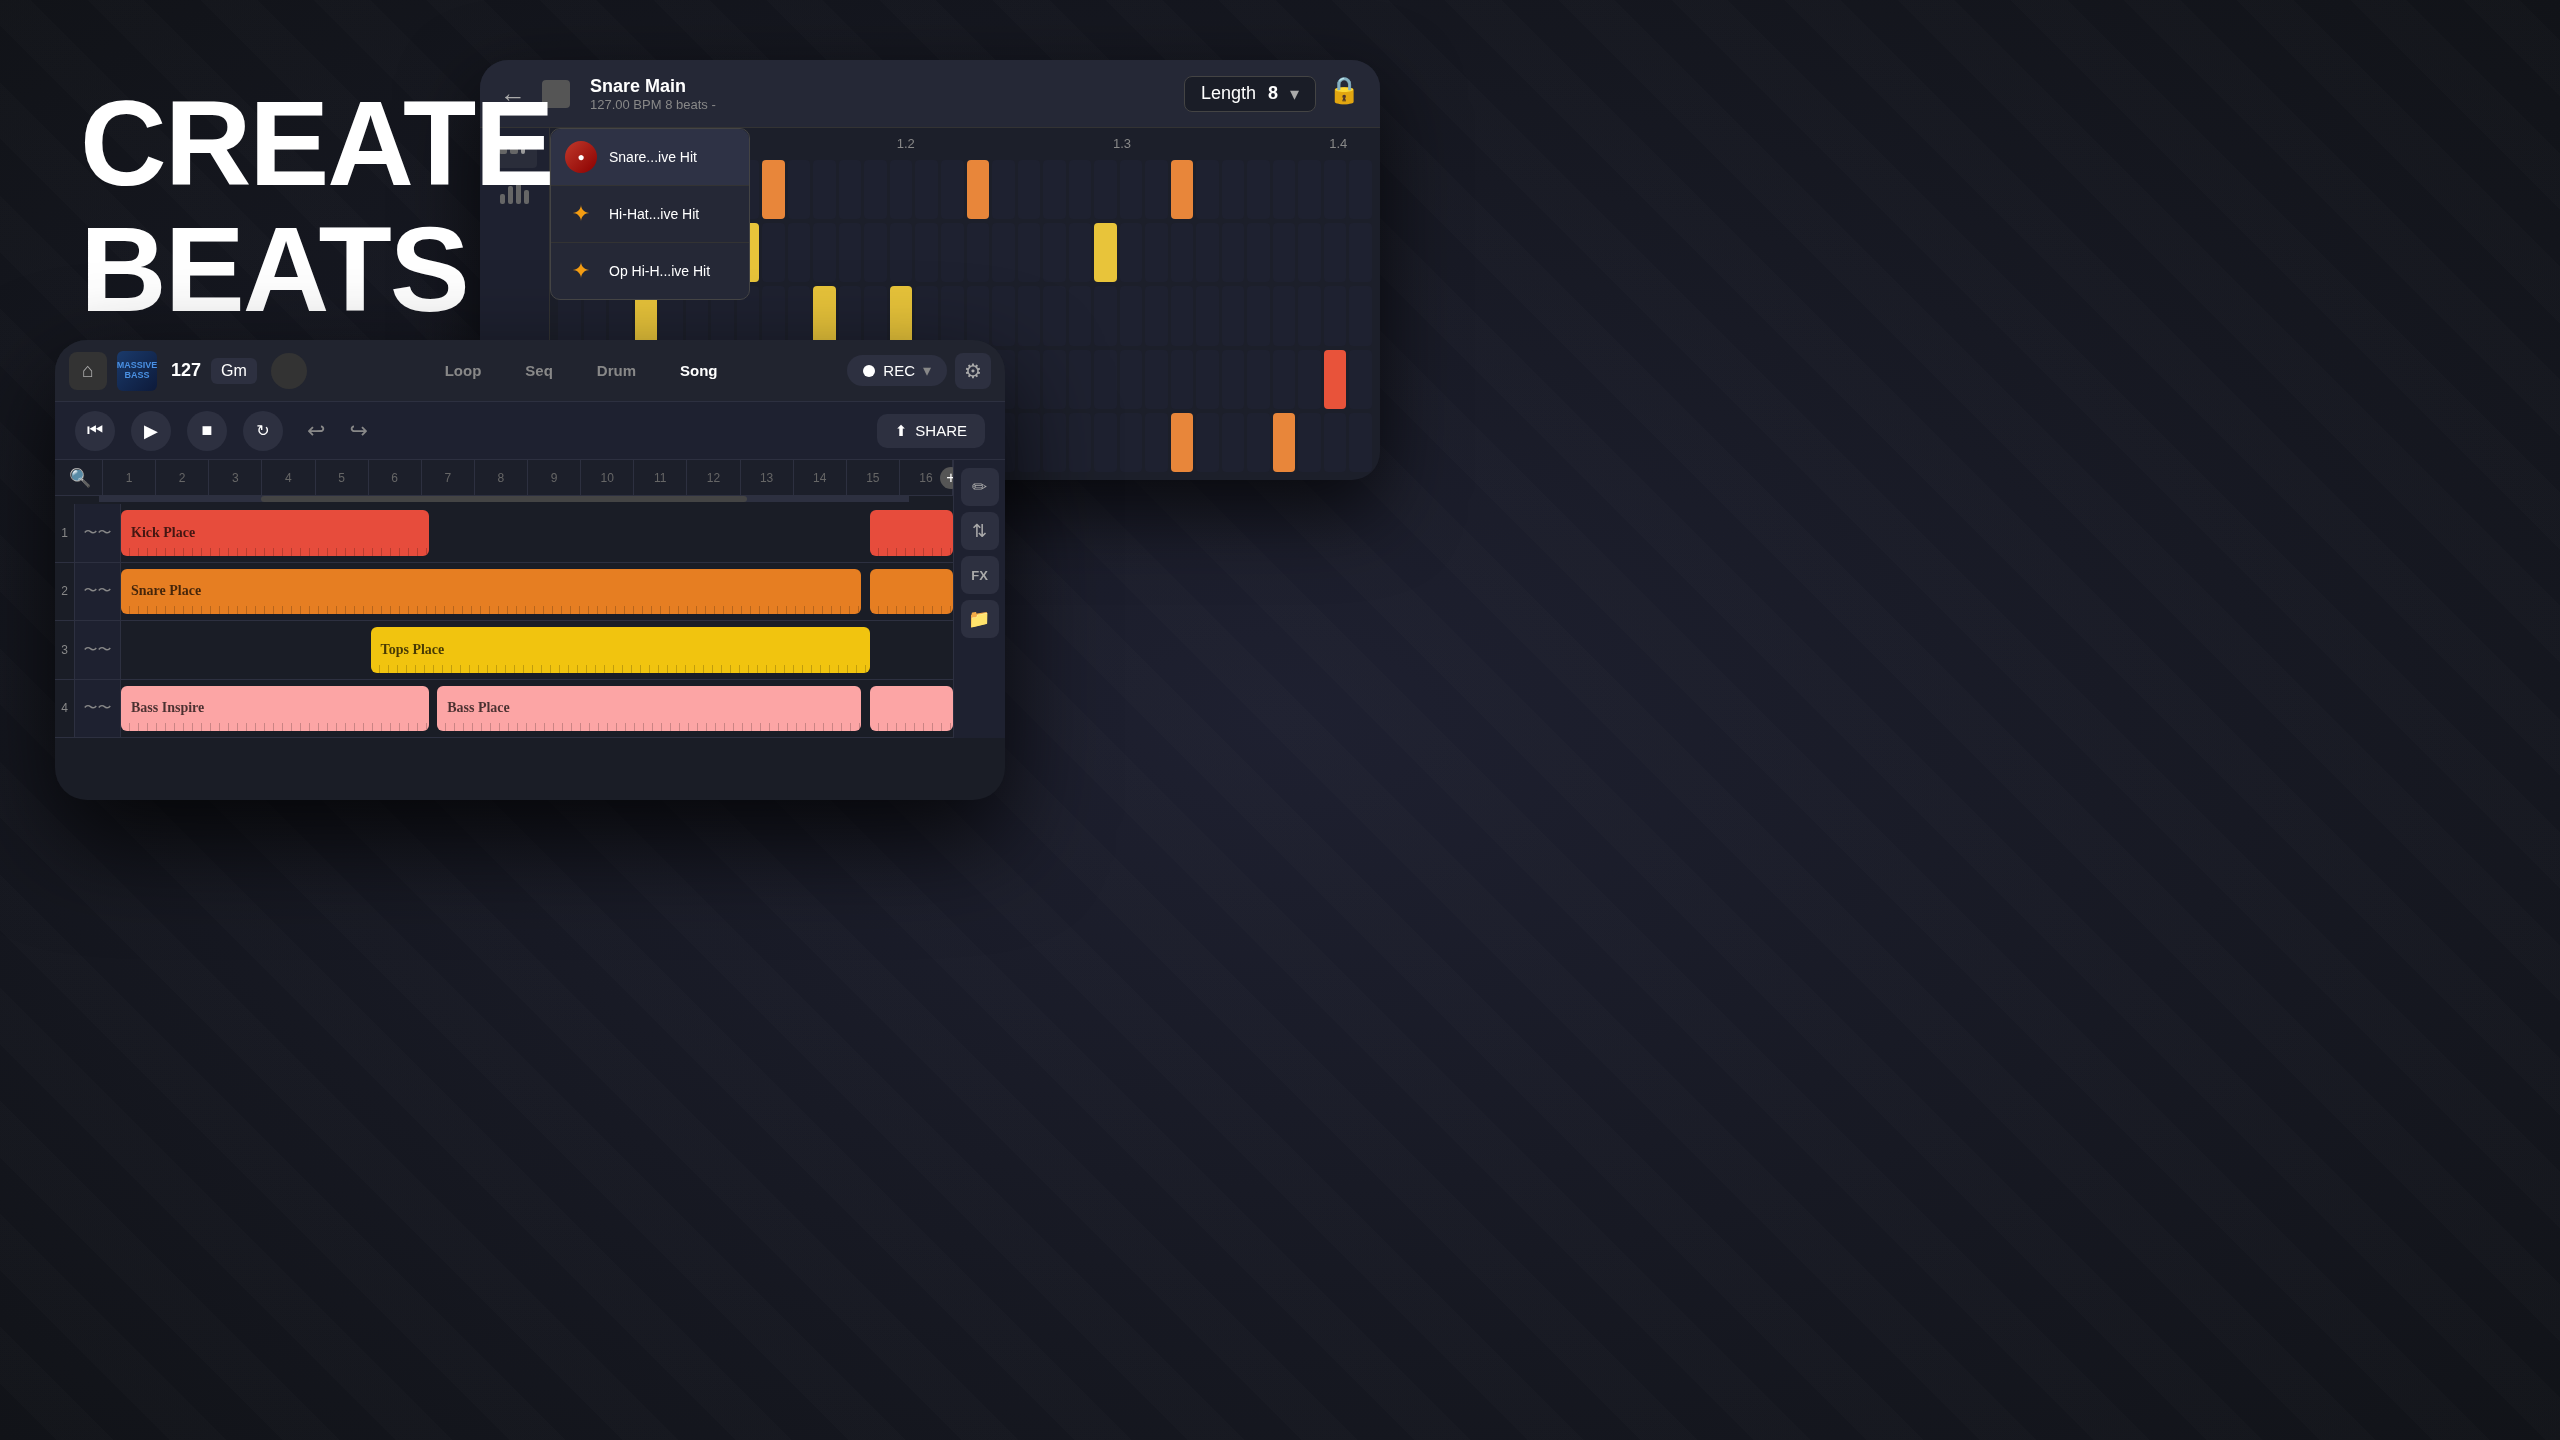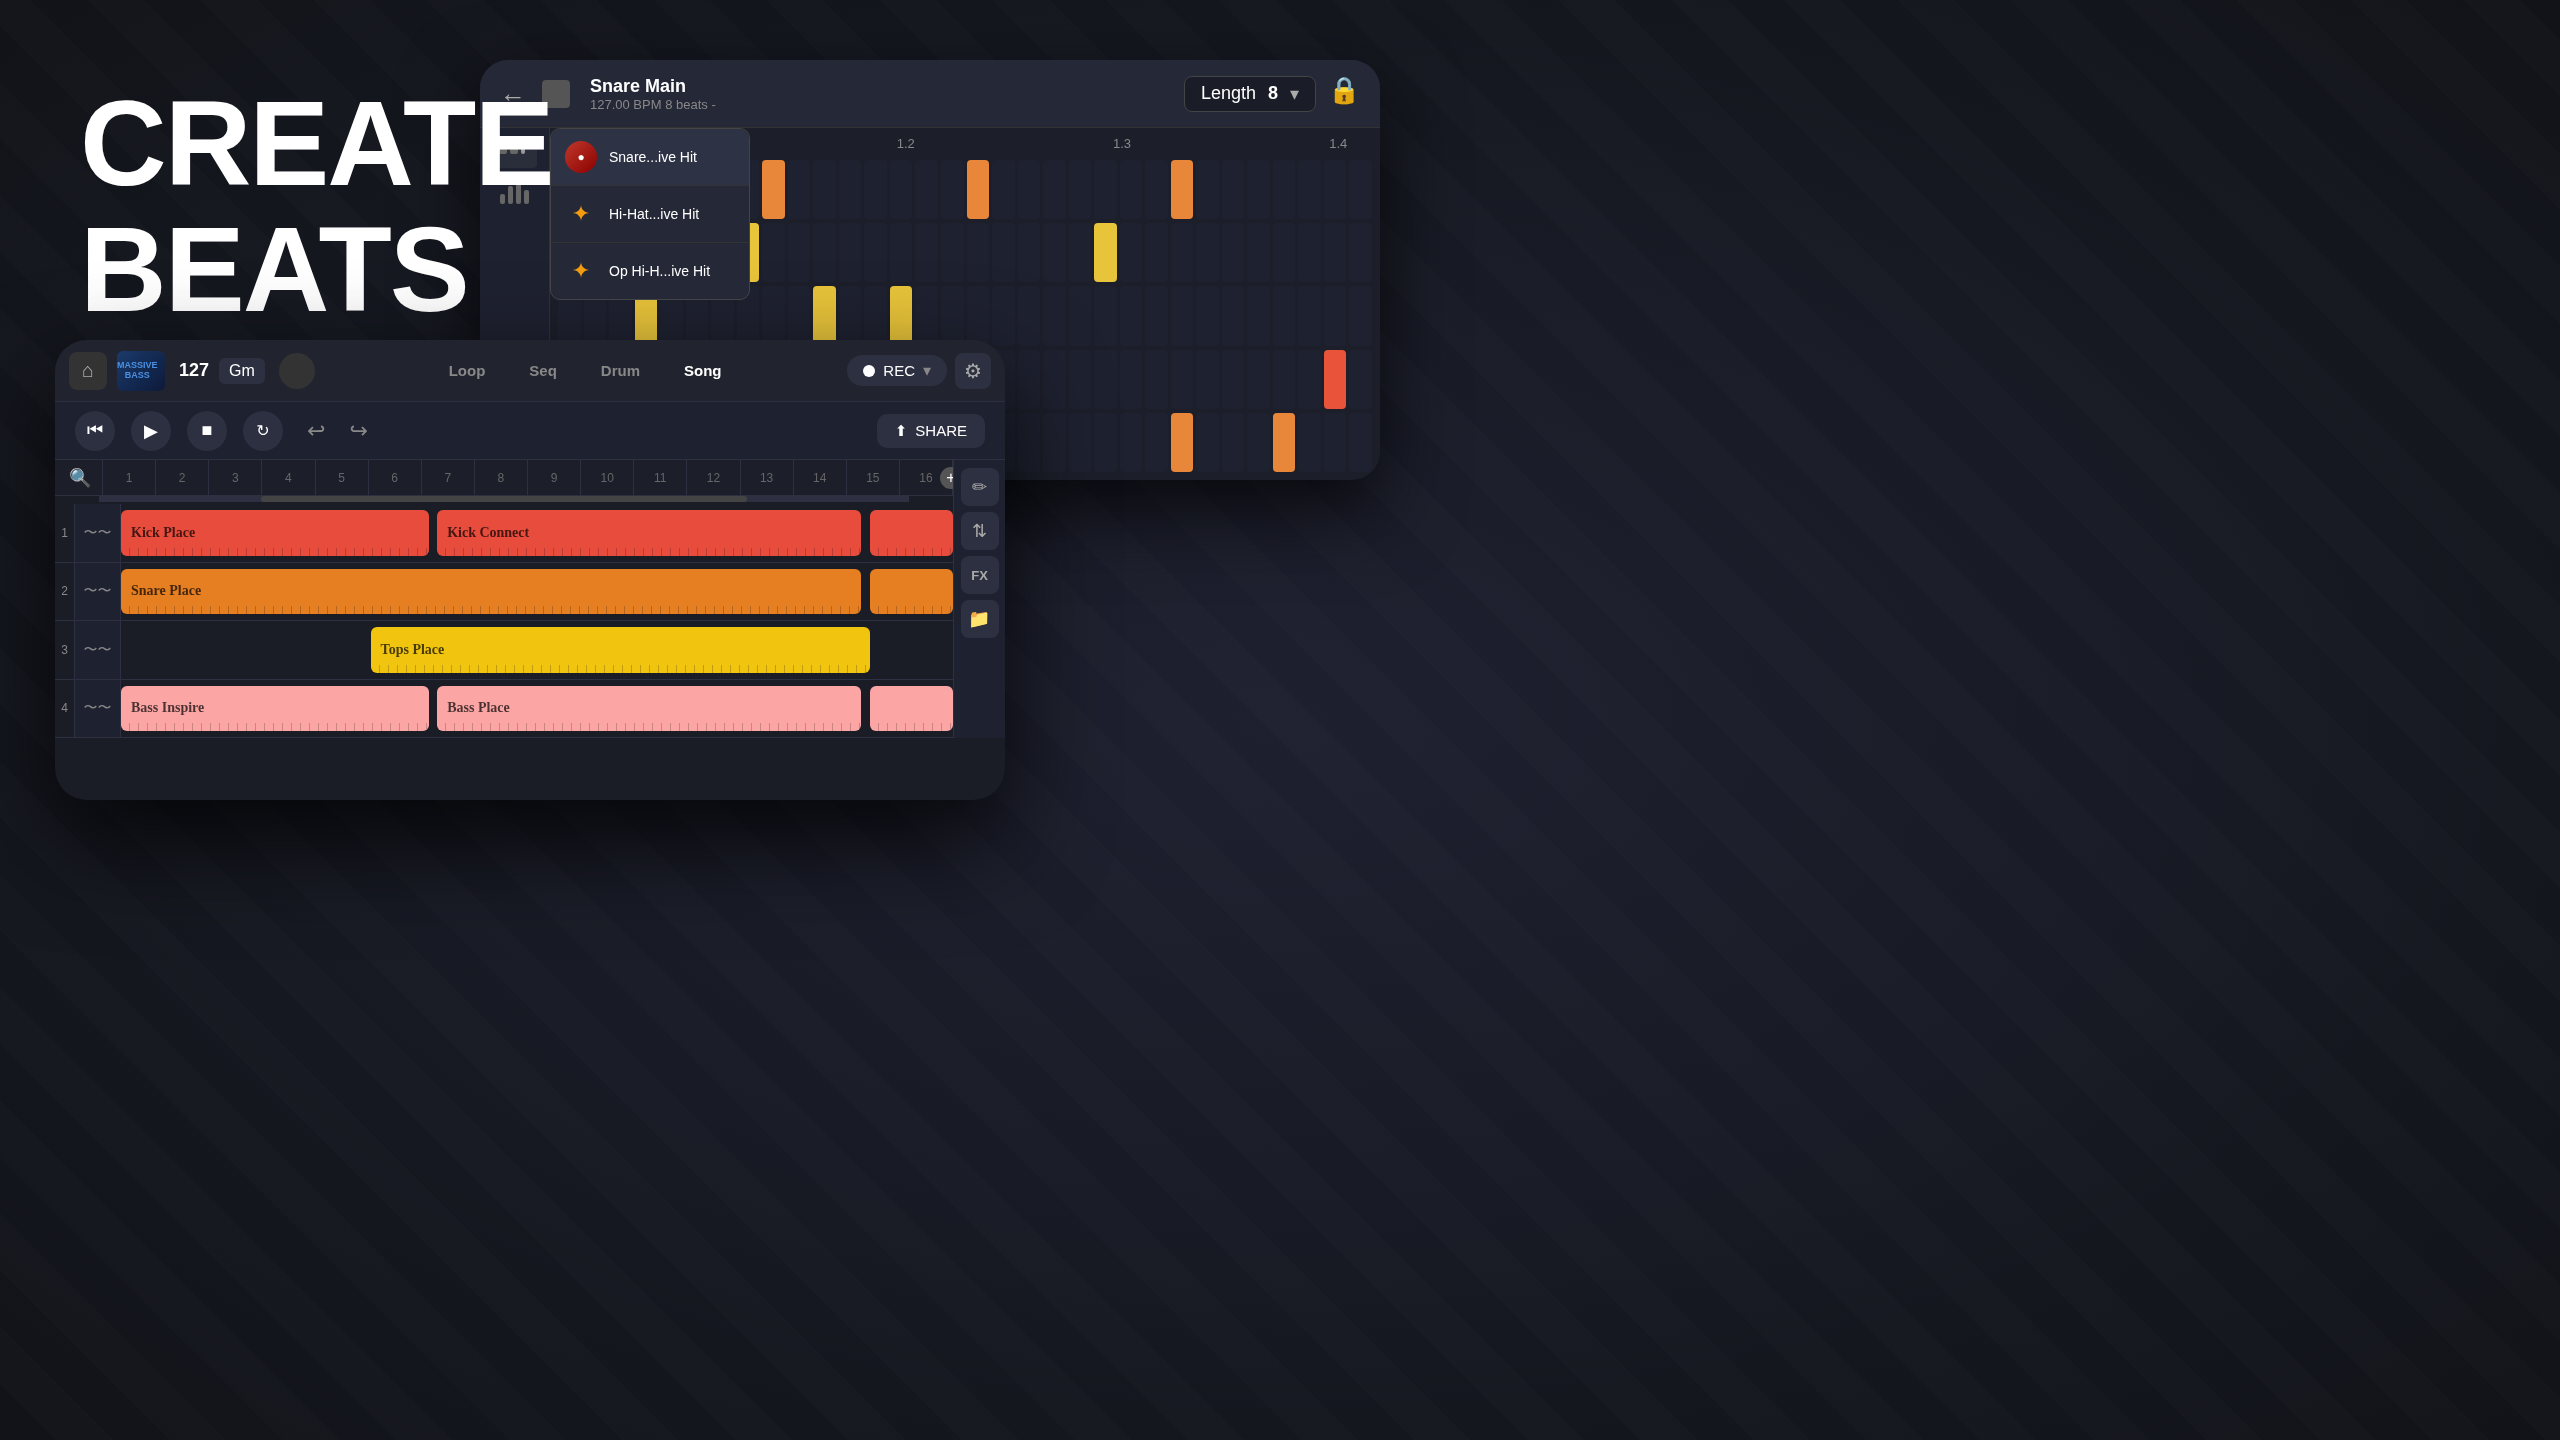--- a/index.html
+++ b/index.html
@@ -235,27 +235,27 @@
       height: 38px;
       background: #333;
       border-radius: 8px;
       display: flex;
       align-items: center;
       justify-content: center;
       color: #aaa;
       font-size: 20px;
     }
     .daw-album-art {
-      width: 48px;
+      width: 40px;
       height: 40px;
       border-radius: 6px;
       background: linear-gradient(135deg, #1a3a6b, #0d1a3a);
       display: flex;
       align-items: center;
-      justify-content: flex-start;
+      justify-content: center;
       color: #4a90e2;
       font-size: 10px;
       font-weight: 700;
       text-align: center;
       line-height: 1.2;
     }
     .daw-bpm { color: #fff; font-size: 18px; font-weight: 700; margin-left: 4px; text-align: center; }
     .daw-key { color: #fff; font-size: 16px; background: #2d3040; padding: 4px 10px; border-radius: 6px; }
     .daw-tempo-icon {
       width: 36px; height: 36px;
@@ -812,23 +812,20 @@
 
         <div class="daw-track">
           <div class="daw-track-num">1</div>
           <div class="daw-track-icon">
             <span class="waveform-icon">〜〜</span>
           </div>
           <div class="daw-track-content">
             <div class="daw-clip clip-red" style="left:0;width:37%;">
               <span>Kick Place</span>
             </div>
-            <div class="daw-clip clip-red" style="left:38%;width:51%;">
-              <span>Kick Connect</span>
-            </div>
             <div class="daw-clip clip-red" style="left:90%;width:10%;">
               <span></span>
             </div>
           </div>
         </div>
 
         <div class="daw-track">
           <div class="daw-track-num">2</div>
           <div class="daw-track-icon">
             <span class="waveform-icon">〜〜</span>

